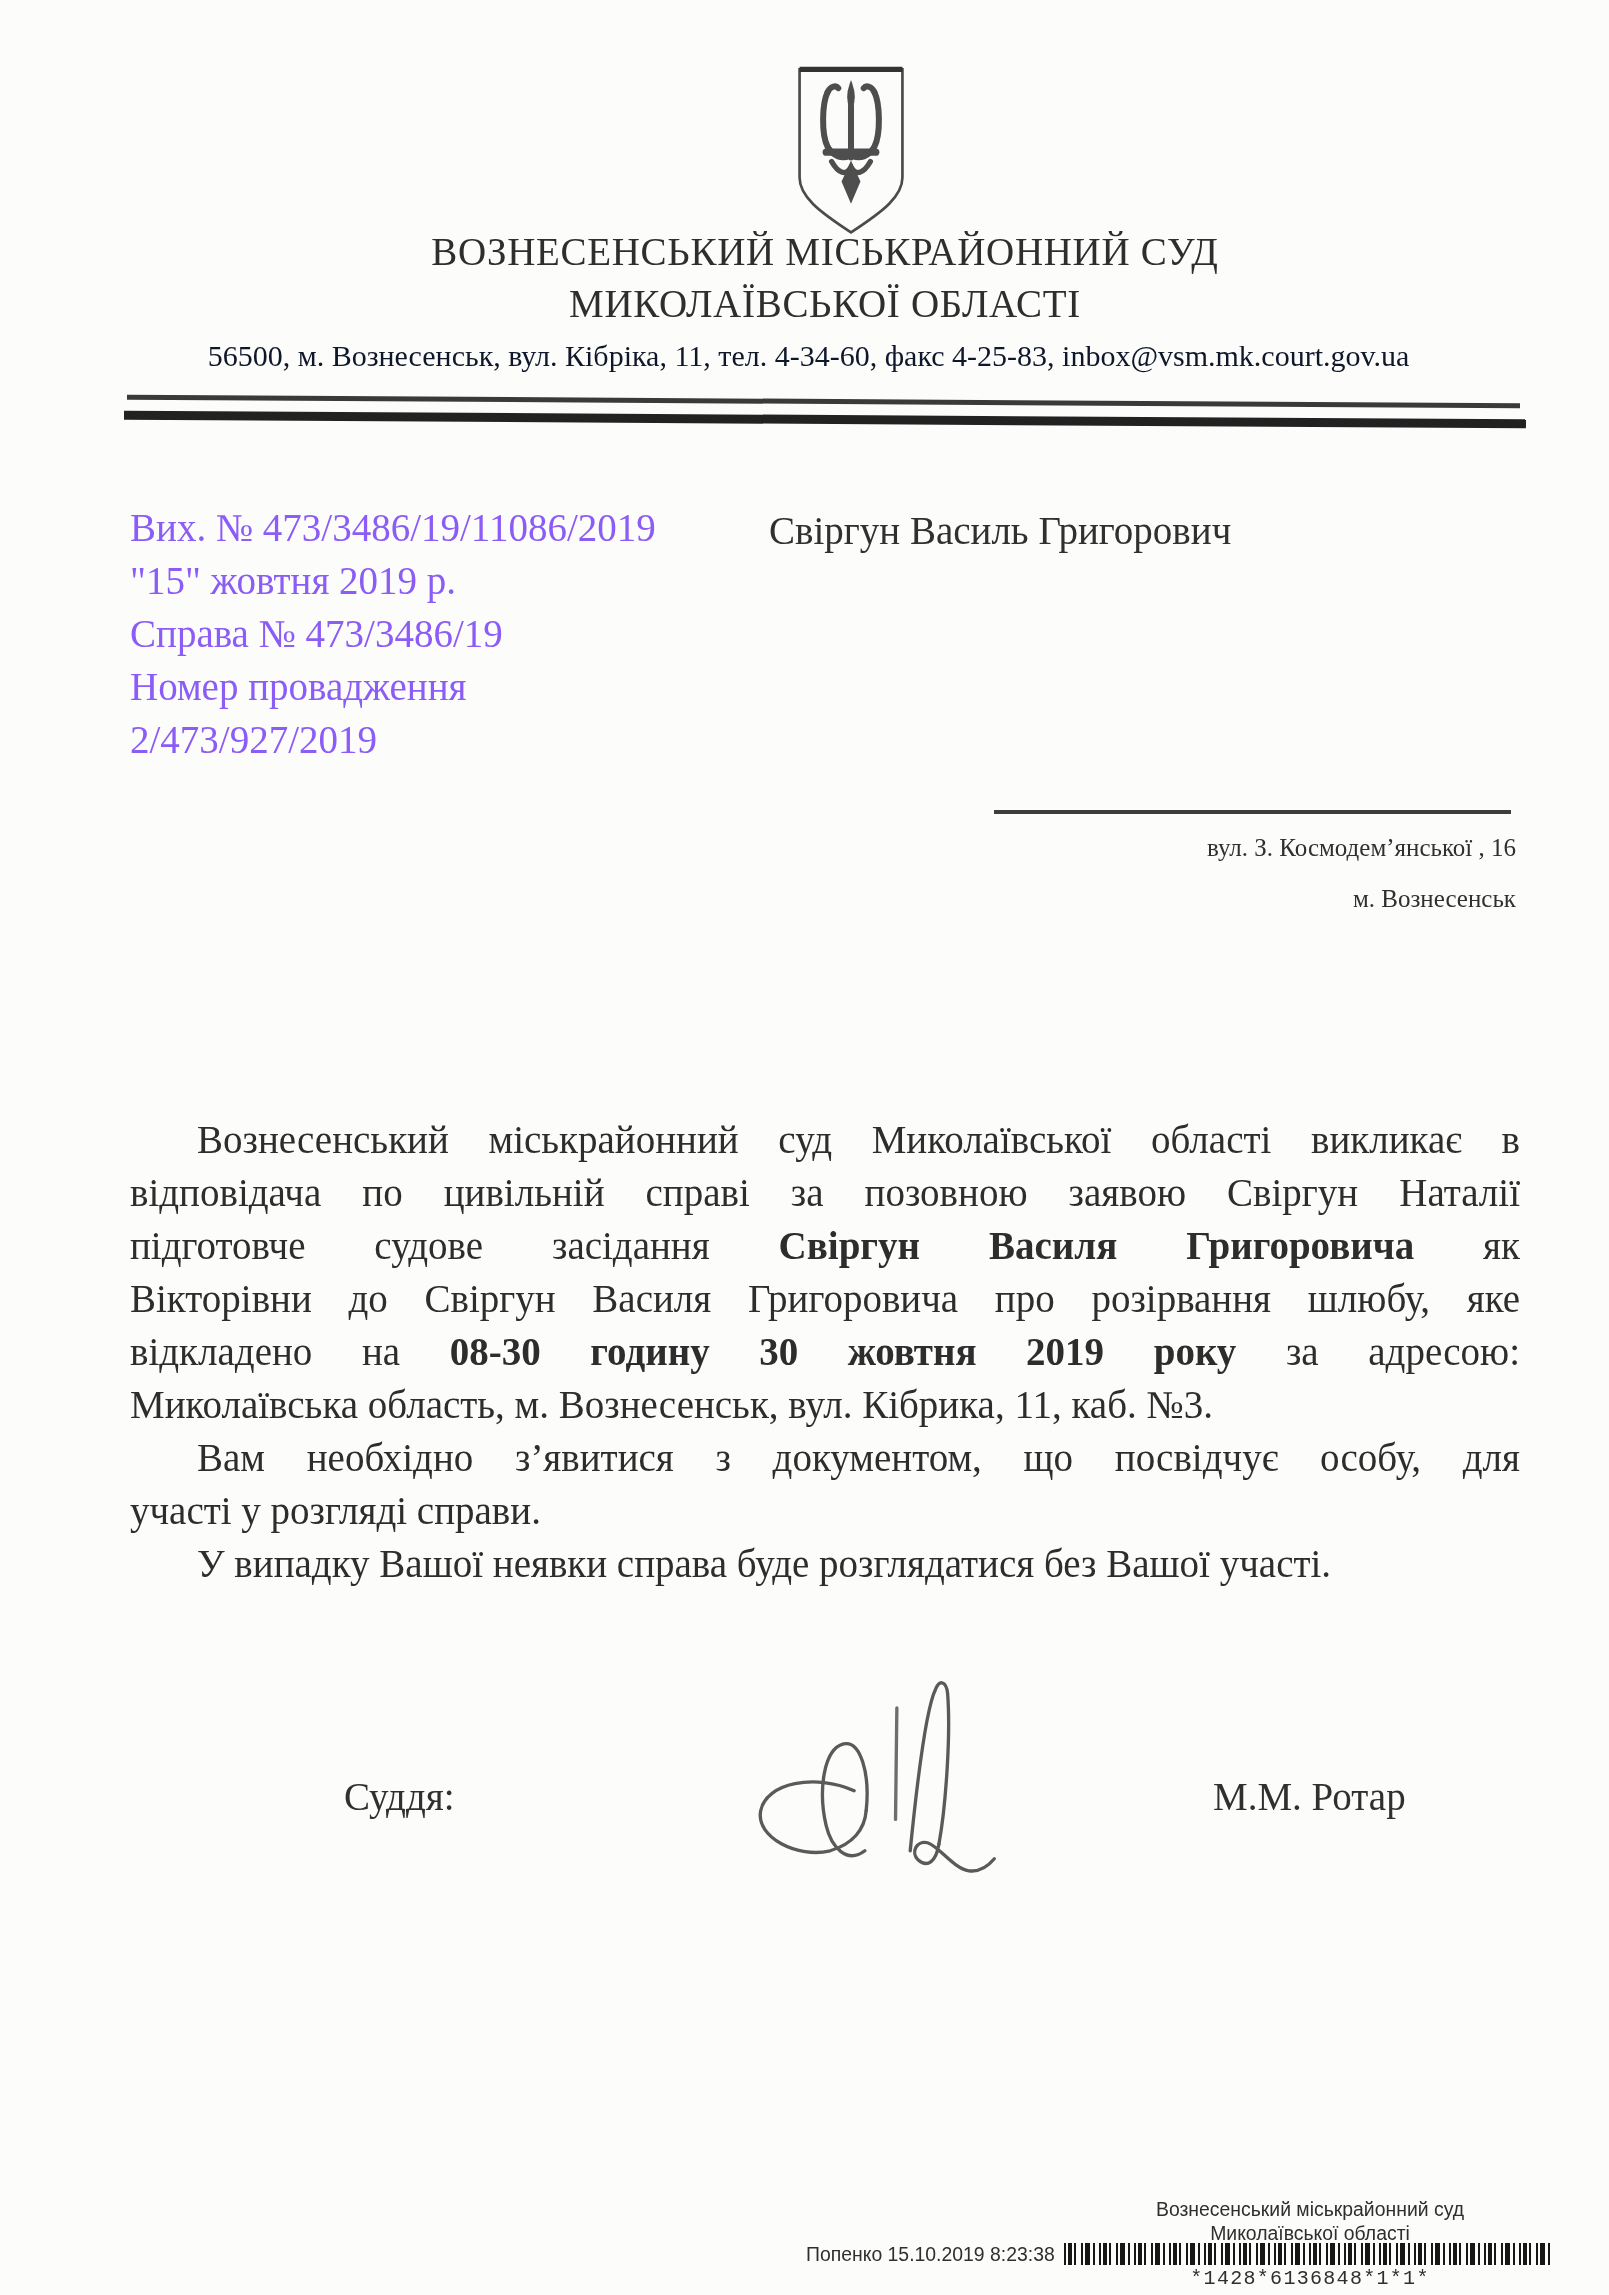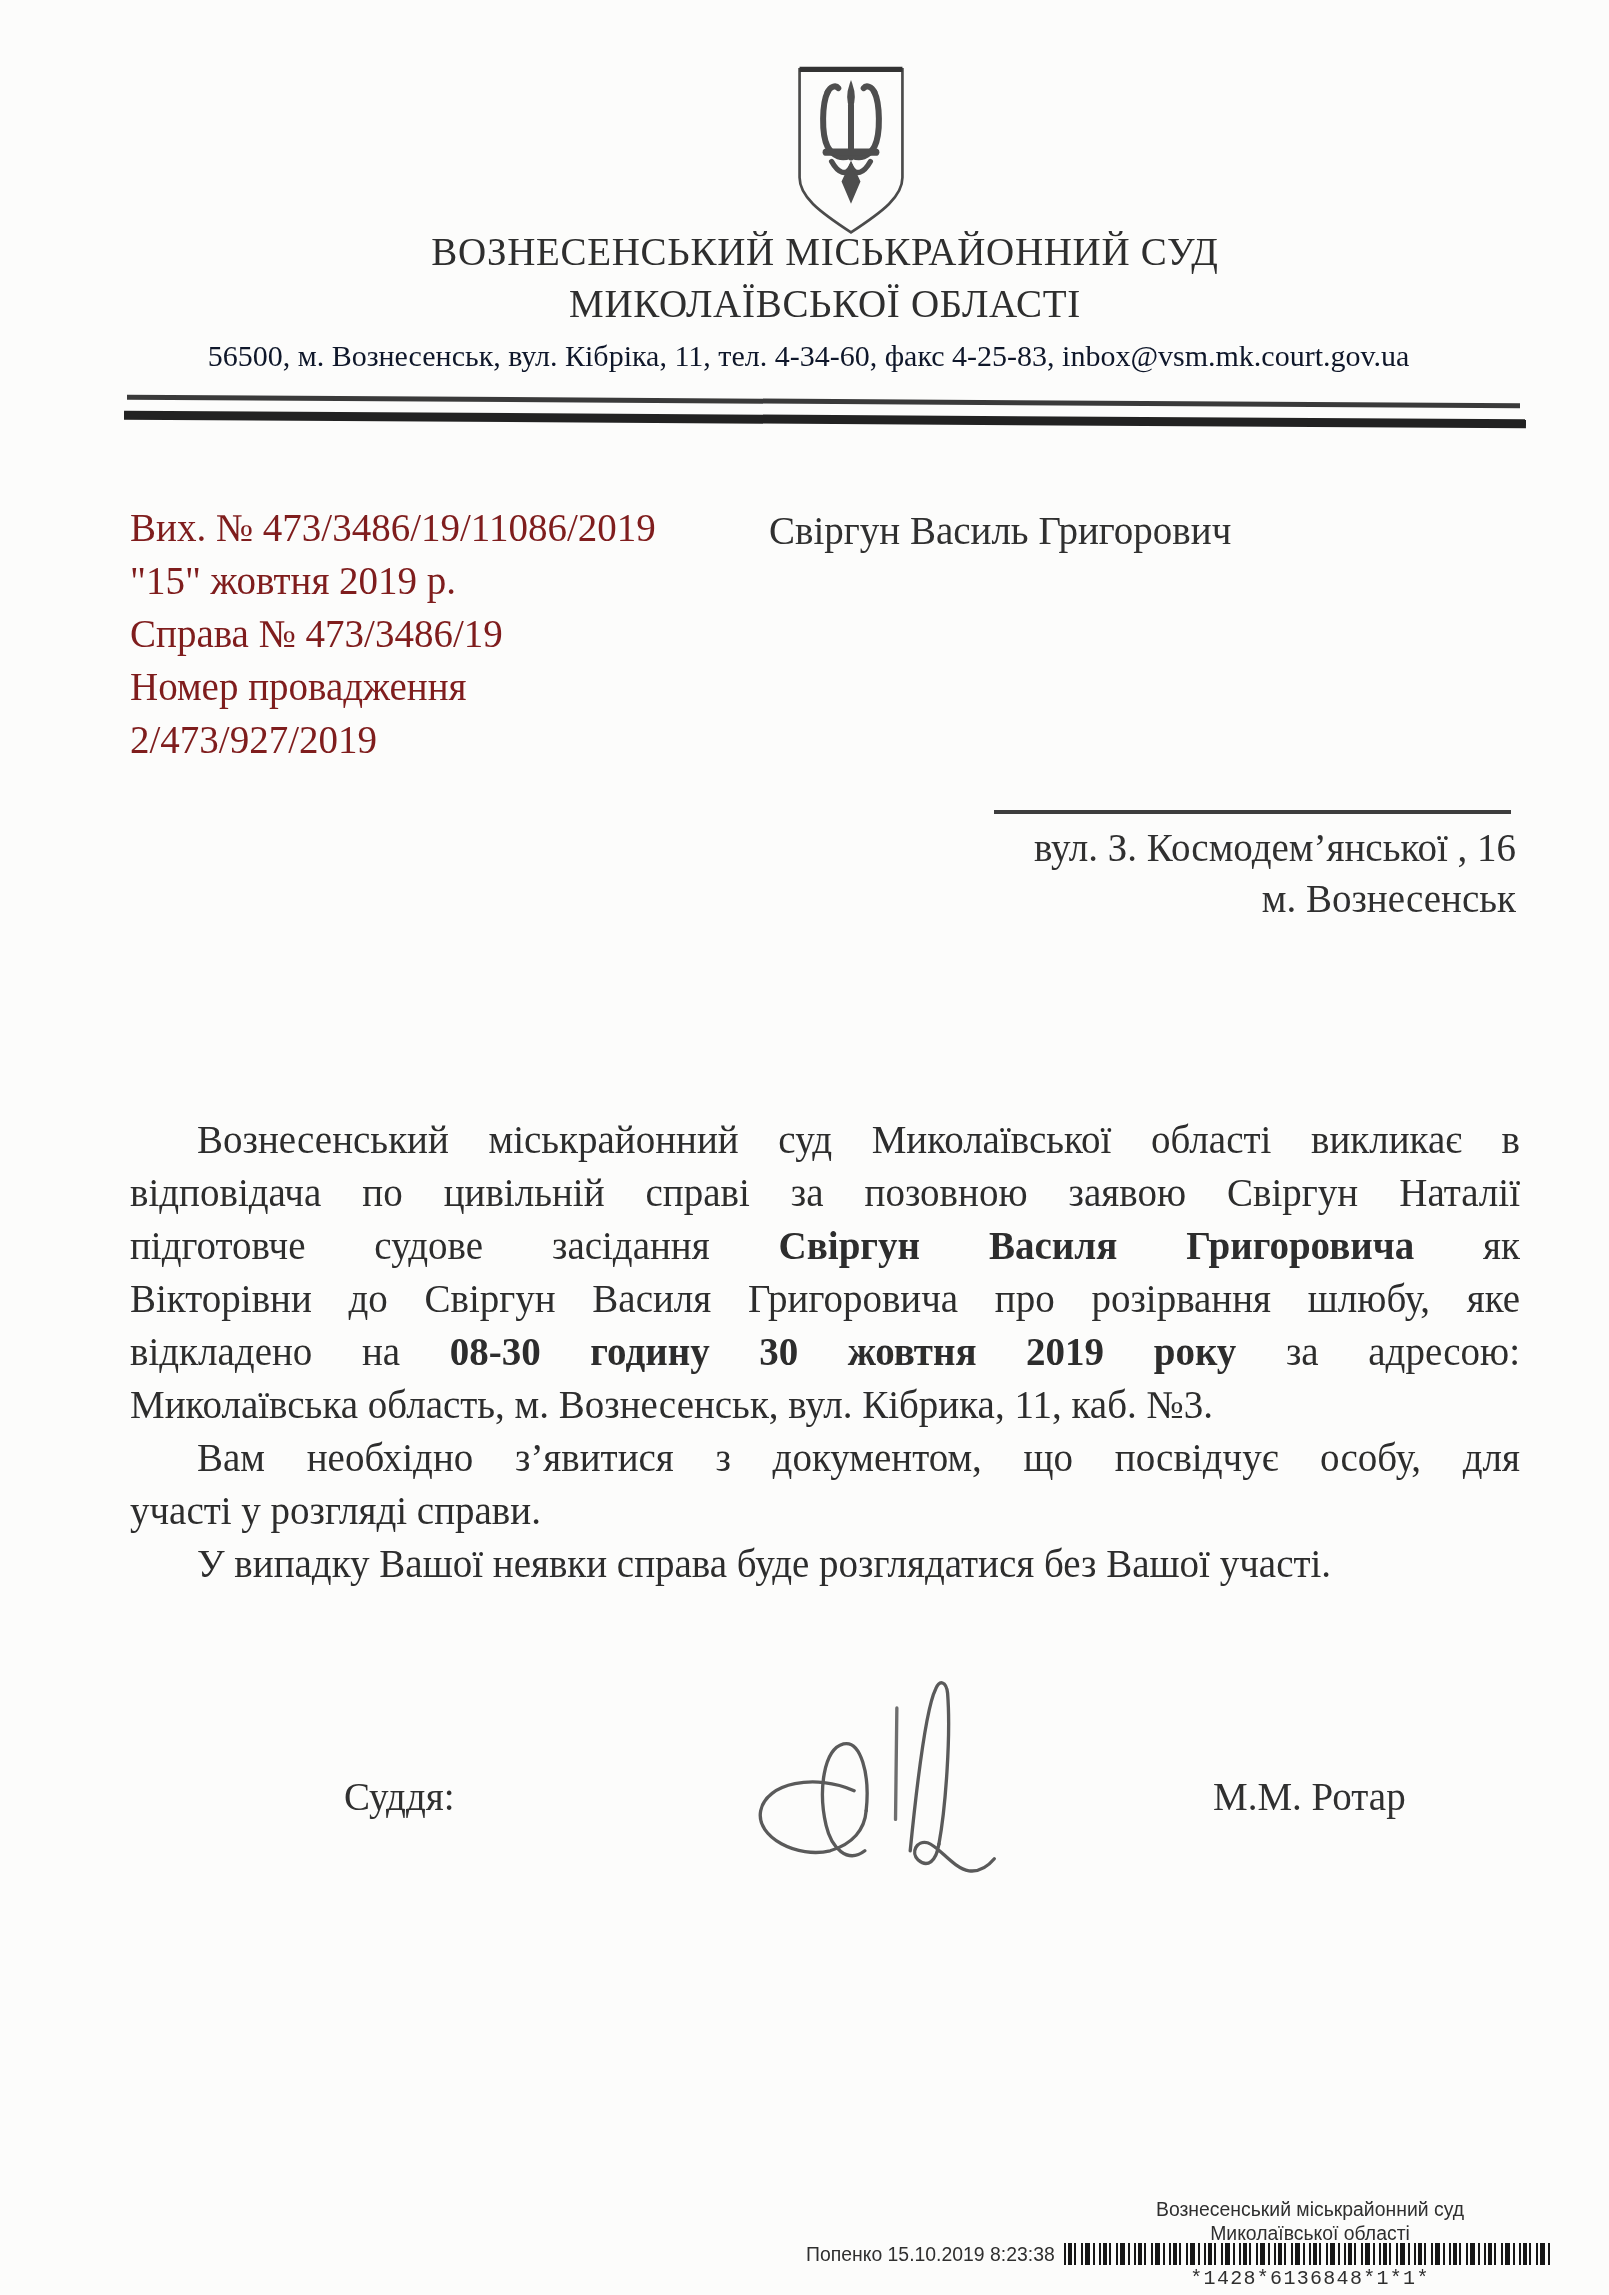--- a/index.html
+++ b/index.html
@@ -20,30 +20,30 @@
     color:#2e2e2e;
   }
   .contact{
     position:absolute;left:100px;top:339px;width:1417px;
     text-align:center;font-size:30px;color:#0f172a;
   }
   .rule{position:absolute;background:#2c2c2c;transform:rotate(0.35deg);}
   .rule-thin{left:127px;top:399px;width:1393px;height:4.7px;background:#3a3a3a;}
   .rule-thick{left:124px;top:415px;width:1402px;height:8.7px;background:#222;}
   
-  .ref{position:absolute;left:130px;top:501px;font-size:39px;line-height:53px;color:#7f1d1d;}
+  .ref{position:absolute;left:130px;top:501px;font-size:39px;line-height:53px;color:#8b5cf6;}
   
   .recipient-name{
     position:absolute;left:769px;top:508px;width:743px;
     text-align:left;font-size:39px;color:#303030;
   }
   .recipient-rule{position:absolute;left:994px;top:810px;width:517px;height:4px;background:#3d3d3d;}
   .recipient-addr{
     position:absolute;left:769px;top:822px;width:747px;
-    text-align:right;font-size:39px;line-height:51px;color:#303030;
+    text-align:right;font-size:25px;line-height:51px;color:#303030;
   }
   
   .body-text{
     position:absolute;left:130px;top:1113px;width:1390px;
     font-size:39px;line-height:53px;color:#2d2d2d;
   }
   .bline{text-align:justify;text-justify:inter-word;}
   .bline.jl{text-align-last:justify;}
   .bline.ind{text-indent:67px;}
   .b{font-weight:bold;}

